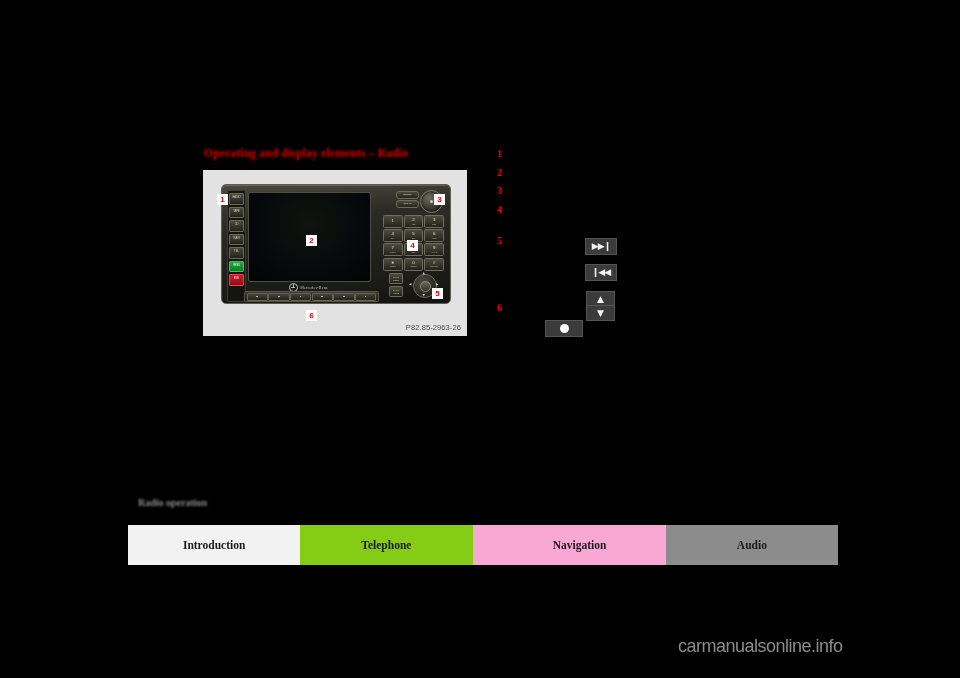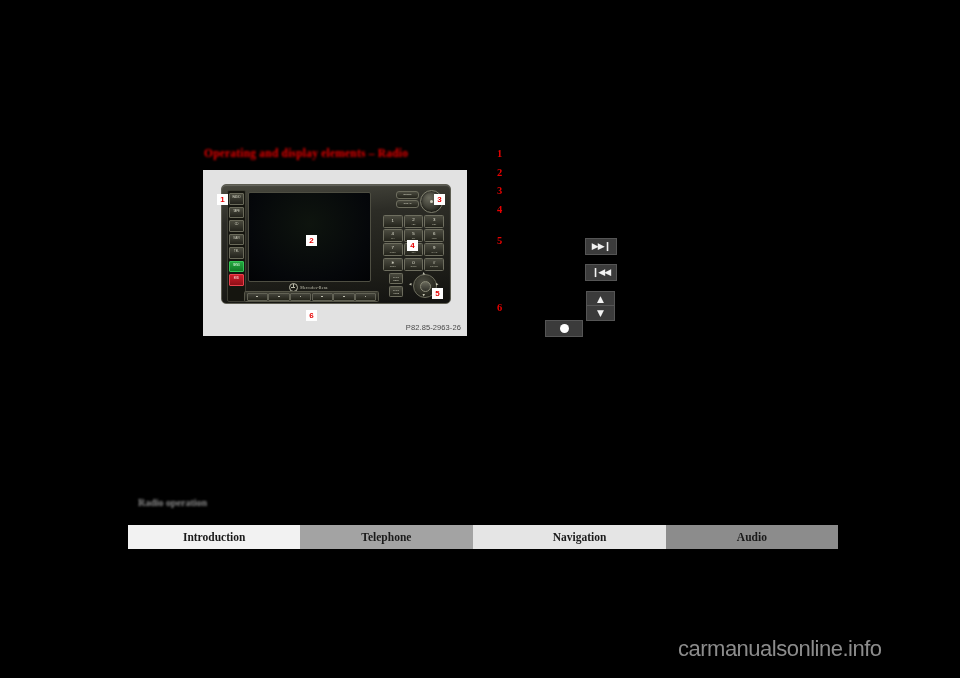--- a/index.html
+++ b/index.html
@@ -367,40 +367,40 @@
     filter: blur(1.1px);
     white-space: nowrap;
   }
 
   
   .tabbar {
     position: absolute;
     left: 128px;
     top: 525px;
     width: 710px;
-    height: 24px;
+    height: 40px;
     display: flex;
   }
   .tab {
     flex: 1;
     display: flex;
     align-items: center;
     justify-content: center;
     font-family: "Liberation Serif", serif;
     font-weight: bold;
     font-size: 11.5px;
   }
 
   
   .watermark {
     position: absolute;
     left: 678px;
     top: 636px;
     font-family: "Liberation Sans", sans-serif;
-    font-size: 22px;
+    font-size: 18px;
     color: #8c8c8c;
     letter-spacing: -0.5px;
   }
 </style>
 </head>
 <body>
 
 <div class="section-title">Operating and display elements – Radio</div>
 
 <div class="photo-panel">
@@ -547,18 +547,18 @@
 <div class="chip arrow" style="left:586px; top:291px;">▲</div>
 <div class="chip arrow" style="left:586px; top:305px;">▼</div>
 <div class="chip dotbtn" style="left:545px; top:320px;">
     <span class="dot"></span>
   </div>
 
 <div class="footer-label">Radio operation</div>
 
 <div class="tabbar">
   <div class="tab" style="background:#f2f2f2; color:#1a1a1a;">Introduction</div>
-  <div class="tab" style="background:#a3a3a3; color:#1a1a1a;">Telephone</div>
-  <div class="tab" style="background:#e5e5e5; color:#1a1a1a;padding-left:21px;">Navigation</div>
+  <div class="tab" style="background:#84cc16; color:#1a1a1a;">Telephone</div>
+  <div class="tab" style="background:#f9a8d4; color:#1a1a1a;padding-left:21px;">Navigation</div>
   <div class="tab" style="background:#8c8c8c; color:#1a1a1a;">Audio</div>
 </div>
 
 <div class="watermark">carmanualsonline.info</div>
 
 </body></html>

